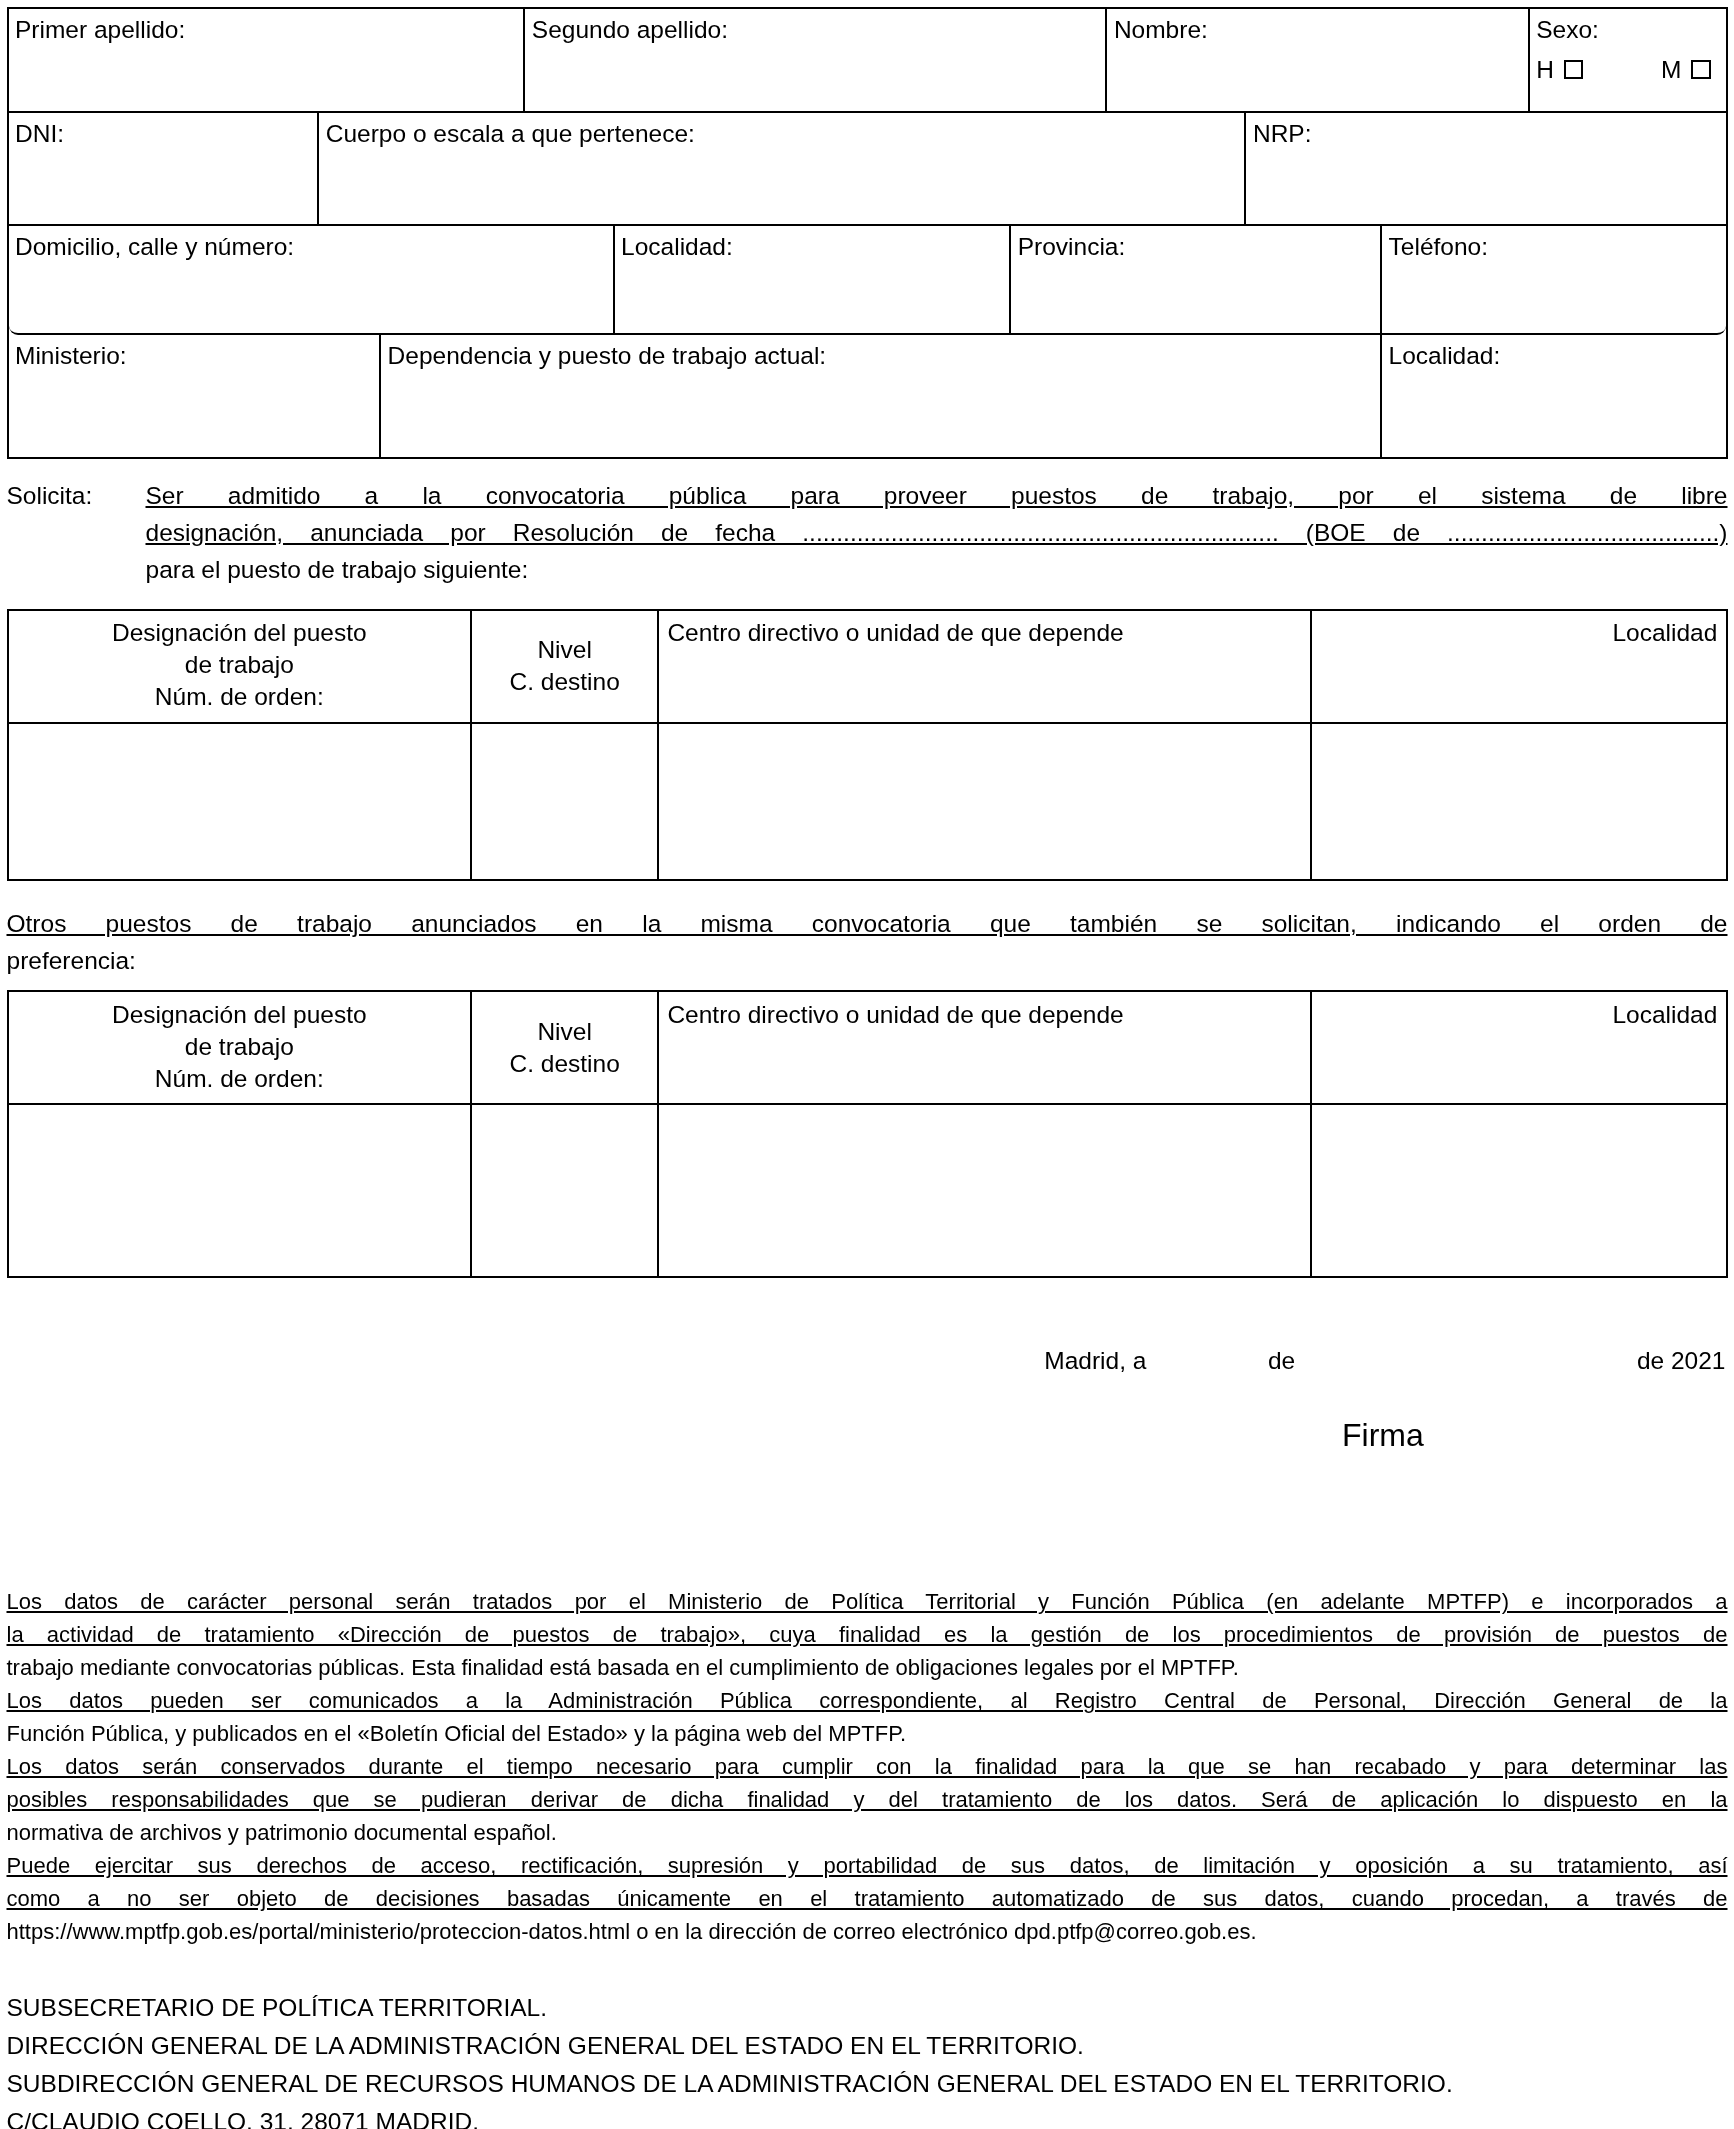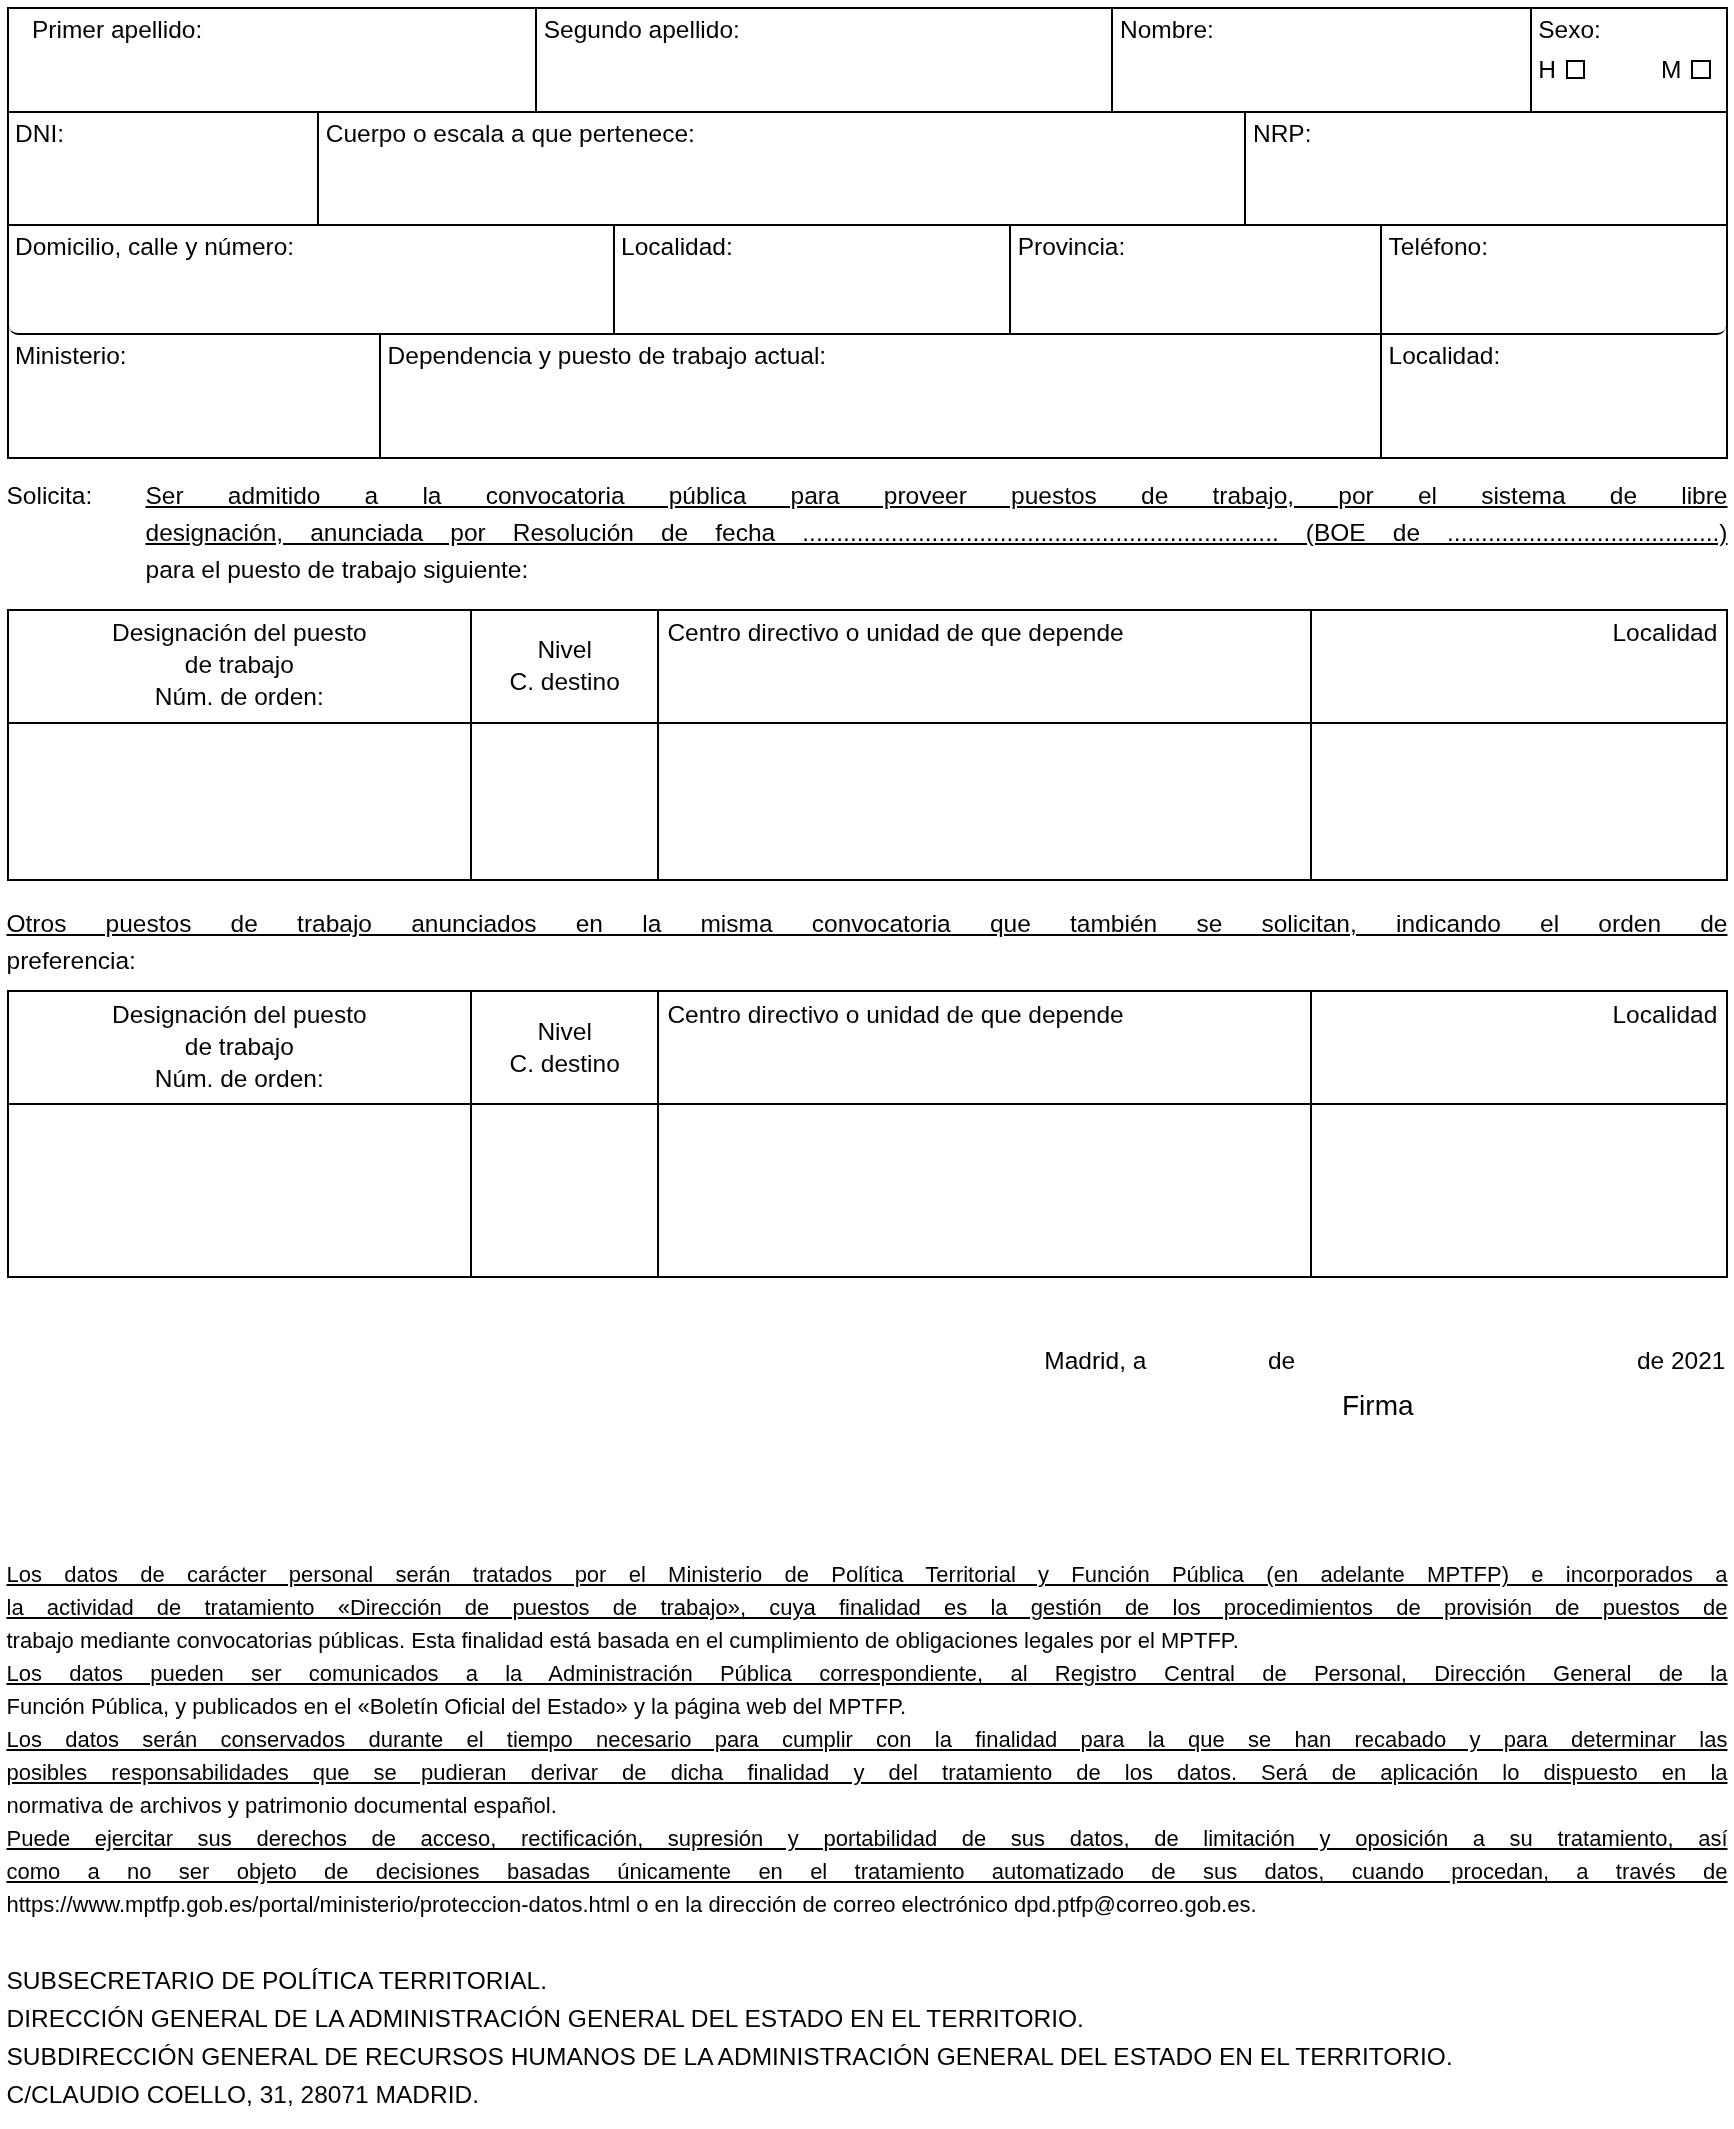--- a/index.html
+++ b/index.html
@@ -10,21 +10,21 @@
     color:#000;
   }
   .page { padding:6.5px 6.5px 0 6.5px; }
 
   
   .ftable { border:2.4px solid #000; }
   .frow { display:flex; border-bottom:2.4px solid #000; }
   .frow:last-child { border-bottom:none; }
   .fcell { border-right:2.4px solid #000; padding:4.9px 6.5px; font-size:24.5px; line-height:33px; }
   .fcell:last-child { border-right:none; }
-  .r1 { min-height:104px;padding-left:17px; }
+  .r1 { min-height:104px; }
   .r2 { min-height:113px; }
   .r3 { min-height:109px;border-radius:9px; }
   .r4 { min-height:122px;justify-content:space-between; }
   
   .w-pa{flex:0 0 30.1%;} .w-sa{flex:0 0 33.9%;} .w-no{flex:0 0 24.6%;} .w-sx{flex:0 0 11.4%;}
   
   .w-dni{flex:0 0 18.1%;} .w-cu{flex:0 0 54.0%;} .w-nrp{flex:0 0 27.9%;}
   
   .w-dom{flex:0 0 35.3%;} .w-lo3{flex:0 0 23.1%;} .w-pr{flex:0 0 21.6%;} .w-te{flex:0 0 20.0%;}
   
@@ -54,21 +54,21 @@
 
   
   .otros { margin-top:24.5px; font-size:24.5px; line-height:37px; }
   .ptable-b { margin-top:11.4px; }
 
   
   .dateline { position:relative; margin-top:69px; height:37px; font-size:24.5px; }
   .dl-1 { position:absolute; left:60.3%; }
   .dl-2 { position:absolute; left:73.3%; }
   .dl-3 { position:absolute; right:2px; }
-  .firma { margin-top:6px; padding-left:77.6%; font-size:28px; height:37px; }
+  .firma { margin-top:33px; padding-left:77.6%; font-size:32px; height:37px; }
 
   
   .privacy { margin-top:131px; font-size:22px; line-height:33px; }
 
   
   .footer { margin-top:41px; font-size:24.5px; line-height:38px; }
 </style>
 </head>
 <body>
 

